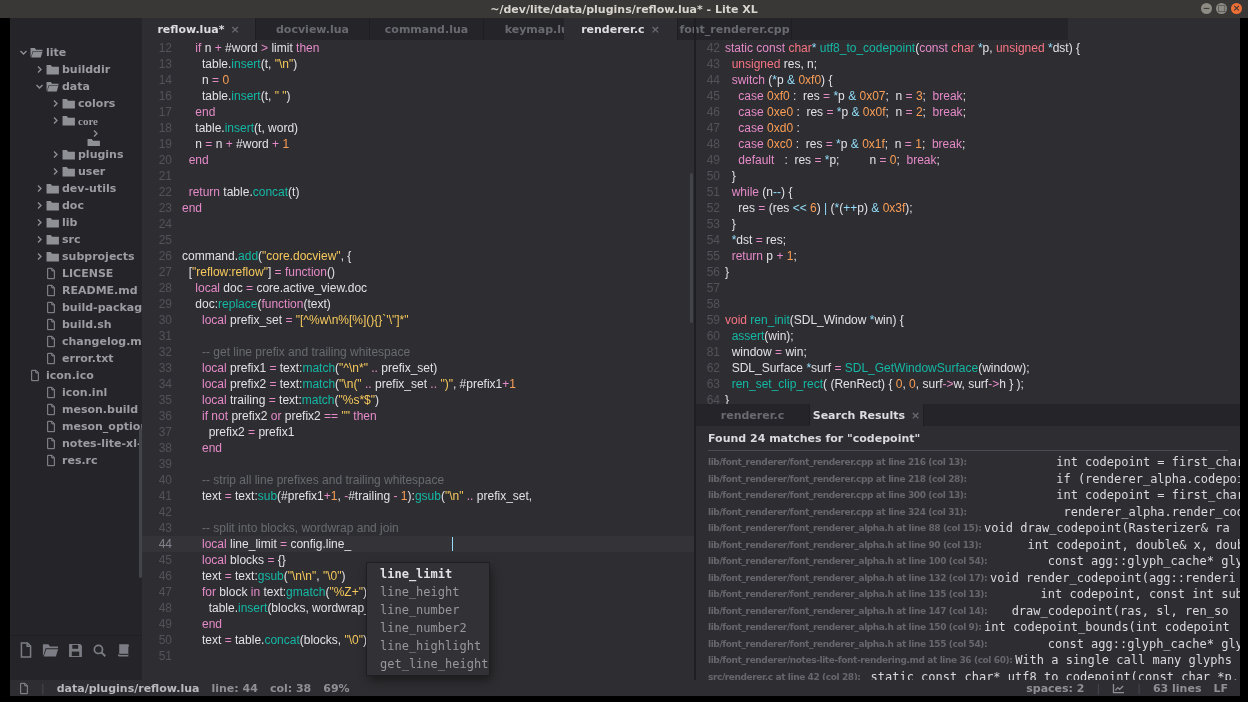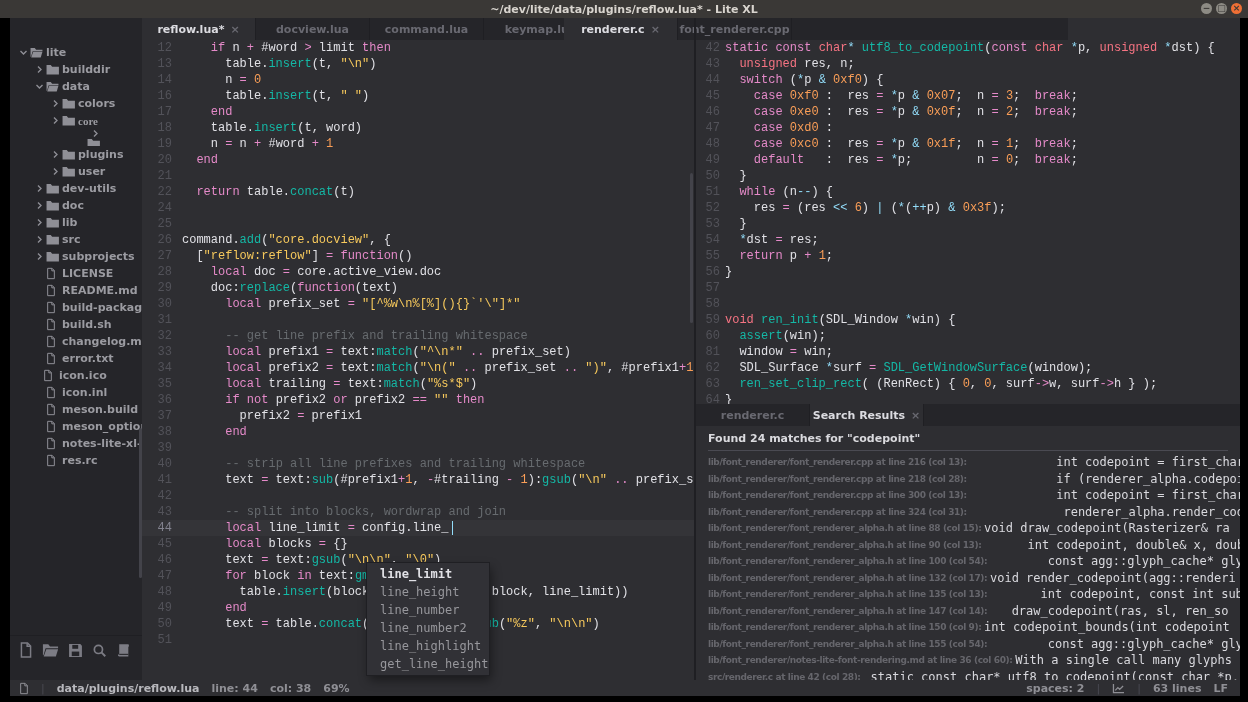--- a/index.html
+++ b/index.html
@@ -29,21 +29,21 @@
   .tree { position:absolute; left:0; top:4px; width:100%; }
   .trow { height:17px; display:flex; align-items:center; color:#9b9ba1; font-size:11px; font-weight:600; white-space:nowrap; overflow:hidden; }
   .trow .chev { width:14px; display:inline-flex; justify-content:center; color:#8f8f96; flex:none; }
   .trow .ticon { width:16px; display:inline-flex; color:#8f8f96; flex:none; }
   .sidebar-toolbar { position:absolute; left:0; bottom:16px; width:132px; height:29px; border-top:1px solid #1f1f23;
                      display:flex; align-items:center; gap:9px; padding-left:9px; color:#7c7c84; background:#252529; }
   .sb-scroll { position:absolute; right:0px; top:388px; width:3px; height:150px; background:#43434a; border-radius:2px; }
 
   
   .editor { position:absolute; background:#2e2e32; overflow:hidden;
-            font-family:Liberation Mono, monospace; font-size:12px; }
+            font-family:Liberation Sans, sans-serif; font-size:12px; }
   .editor-left  { left:132px; top:22px; width:552px; height:640px; }
   .editor-right { left:686px; top:22px; width:544px; height:364px; }
   .vdivider { position:absolute; left:684px; top:0; width:2px; height:678px; background:#1f1f23; }
   .cline { height:16px; line-height:16px; white-space:pre; position:relative; }
   .cline.hl { background:#343438; }
   .gut { display:inline-block; text-align:right; color:#525259; }
   .editor-left .gut { width:30px; padding-right:0; }
   .editor-right .gut { width:24px; }
   .cline.hl .gut { color:#83838f; }
   .editor-left .code { padding-left:5px; } 
@@ -349,21 +349,21 @@
           <div class="trow" style="padding-left: 22px;">
             <span class="chev"></span>
             <span class="ticon">
               <svg width="10" height="13" viewBox="0 0 12 14">
                 <path d="M2 .8h5.3L10 3.5V13.2H2z" fill="none" stroke="currentColor" stroke-width="1.2"></path>
                 <path d="M7 1v2.8h3" fill="none" stroke="currentColor" stroke-width="1.2"></path>
               </svg>
             </span>
             <span>error.txt</span>
           </div>
-          <div class="trow" style="padding-left: 19px;">
+          <div class="trow" style="padding-left: 6px;">
             <span class="chev"></span>
             <span class="ticon">
               <svg width="10" height="13" viewBox="0 0 12 14">
                 <path d="M2 .8h5.3L10 3.5V13.2H2z" fill="none" stroke="currentColor" stroke-width="1.2"></path>
                 <path d="M7 1v2.8h3" fill="none" stroke="currentColor" stroke-width="1.2"></path>
               </svg>
             </span>
             <span>icon.ico</span>
           </div>
           <div class="trow" style="padding-left: 22px;">
@@ -457,20 +457,21 @@
         <div class="cline"><span class="gut">12</span><span class="code"><span class="tk-t">    </span><span class="tk-k">if</span><span class="tk-t"> n </span><span class="tk-o">+</span><span class="tk-t"> #word </span><span class="tk-o">&gt;</span><span class="tk-t"> limit </span><span class="tk-k">then</span></span></div>
         <div class="cline"><span class="gut">13</span><span class="code"><span class="tk-t">      table.</span><span class="tk-f">insert</span><span class="tk-t">(t, </span><span class="tk-s">"\n"</span><span class="tk-t">)</span></span></div>
         <div class="cline"><span class="gut">14</span><span class="code"><span class="tk-t">      n </span><span class="tk-o">=</span><span class="tk-t"> </span><span class="tk-n">0</span></span></div>
         <div class="cline"><span class="gut">16</span><span class="code"><span class="tk-t">      table.</span><span class="tk-f">insert</span><span class="tk-t">(t, </span><span class="tk-s">" "</span><span class="tk-t">)</span></span></div>
         <div class="cline"><span class="gut">17</span><span class="code"><span class="tk-t">    </span><span class="tk-k">end</span></span></div>
         <div class="cline"><span class="gut">18</span><span class="code"><span class="tk-t">    table.</span><span class="tk-f">insert</span><span class="tk-t">(t, word)</span></span></div>
         <div class="cline"><span class="gut">19</span><span class="code"><span class="tk-t">    n </span><span class="tk-o">=</span><span class="tk-t"> n </span><span class="tk-o">+</span><span class="tk-t"> #word </span><span class="tk-o">+</span><span class="tk-t"> </span><span class="tk-n">1</span></span></div>
         <div class="cline"><span class="gut">20</span><span class="code"><span class="tk-t">  </span><span class="tk-k">end</span></span></div>
         <div class="cline"><span class="gut">21</span><span class="code"></span></div>
         <div class="cline"><span class="gut">22</span><span class="code"><span class="tk-t">  </span><span class="tk-k">return</span><span class="tk-t"> table.</span><span class="tk-f">concat</span><span class="tk-t">(t)</span></span></div>
+        <div class="cline"><span class="gut">23</span><span class="code"><span class="tk-k">end</span></span></div>
         <div class="cline"><span class="gut">24</span><span class="code"></span></div>
         <div class="cline"><span class="gut">25</span><span class="code"></span></div>
         <div class="cline"><span class="gut">26</span><span class="code"><span class="tk-t">command.</span><span class="tk-f">add</span><span class="tk-t">(</span><span class="tk-s">"core.docview"</span><span class="tk-t">, {</span></span></div>
         <div class="cline"><span class="gut">27</span><span class="code"><span class="tk-t">  [</span><span class="tk-s">"reflow:reflow"</span><span class="tk-t">] </span><span class="tk-o">=</span><span class="tk-t"> </span><span class="tk-k">function</span><span class="tk-t">()</span></span></div>
         <div class="cline"><span class="gut">28</span><span class="code"><span class="tk-t">    </span><span class="tk-k">local</span><span class="tk-t"> doc </span><span class="tk-o">=</span><span class="tk-t"> core.active_view.doc</span></span></div>
         <div class="cline"><span class="gut">29</span><span class="code"><span class="tk-t">    doc:</span><span class="tk-f">replace</span><span class="tk-t">(</span><span class="tk-k">function</span><span class="tk-t">(text)</span></span></div>
         <div class="cline"><span class="gut">30</span><span class="code"><span class="tk-t">      </span><span class="tk-k">local</span><span class="tk-t"> prefix_set </span><span class="tk-o">=</span><span class="tk-t"> </span><span class="tk-s">"[^%w\n%[%](){}`'\"]*"</span></span></div>
         <div class="cline"><span class="gut">31</span><span class="code"></span></div>
         <div class="cline"><span class="gut">32</span><span class="code"><span class="tk-t">      </span><span class="tk-c">-- get line prefix and trailing whitespace</span></span></div>
         <div class="cline"><span class="gut">33</span><span class="code"><span class="tk-t">      </span><span class="tk-k">local</span><span class="tk-t"> prefix1 </span><span class="tk-o">=</span><span class="tk-t"> text:</span><span class="tk-f">match</span><span class="tk-t">(</span><span class="tk-s">"^\n*"</span><span class="tk-t"> </span><span class="tk-o">..</span><span class="tk-t"> prefix_set)</span></span></div>

